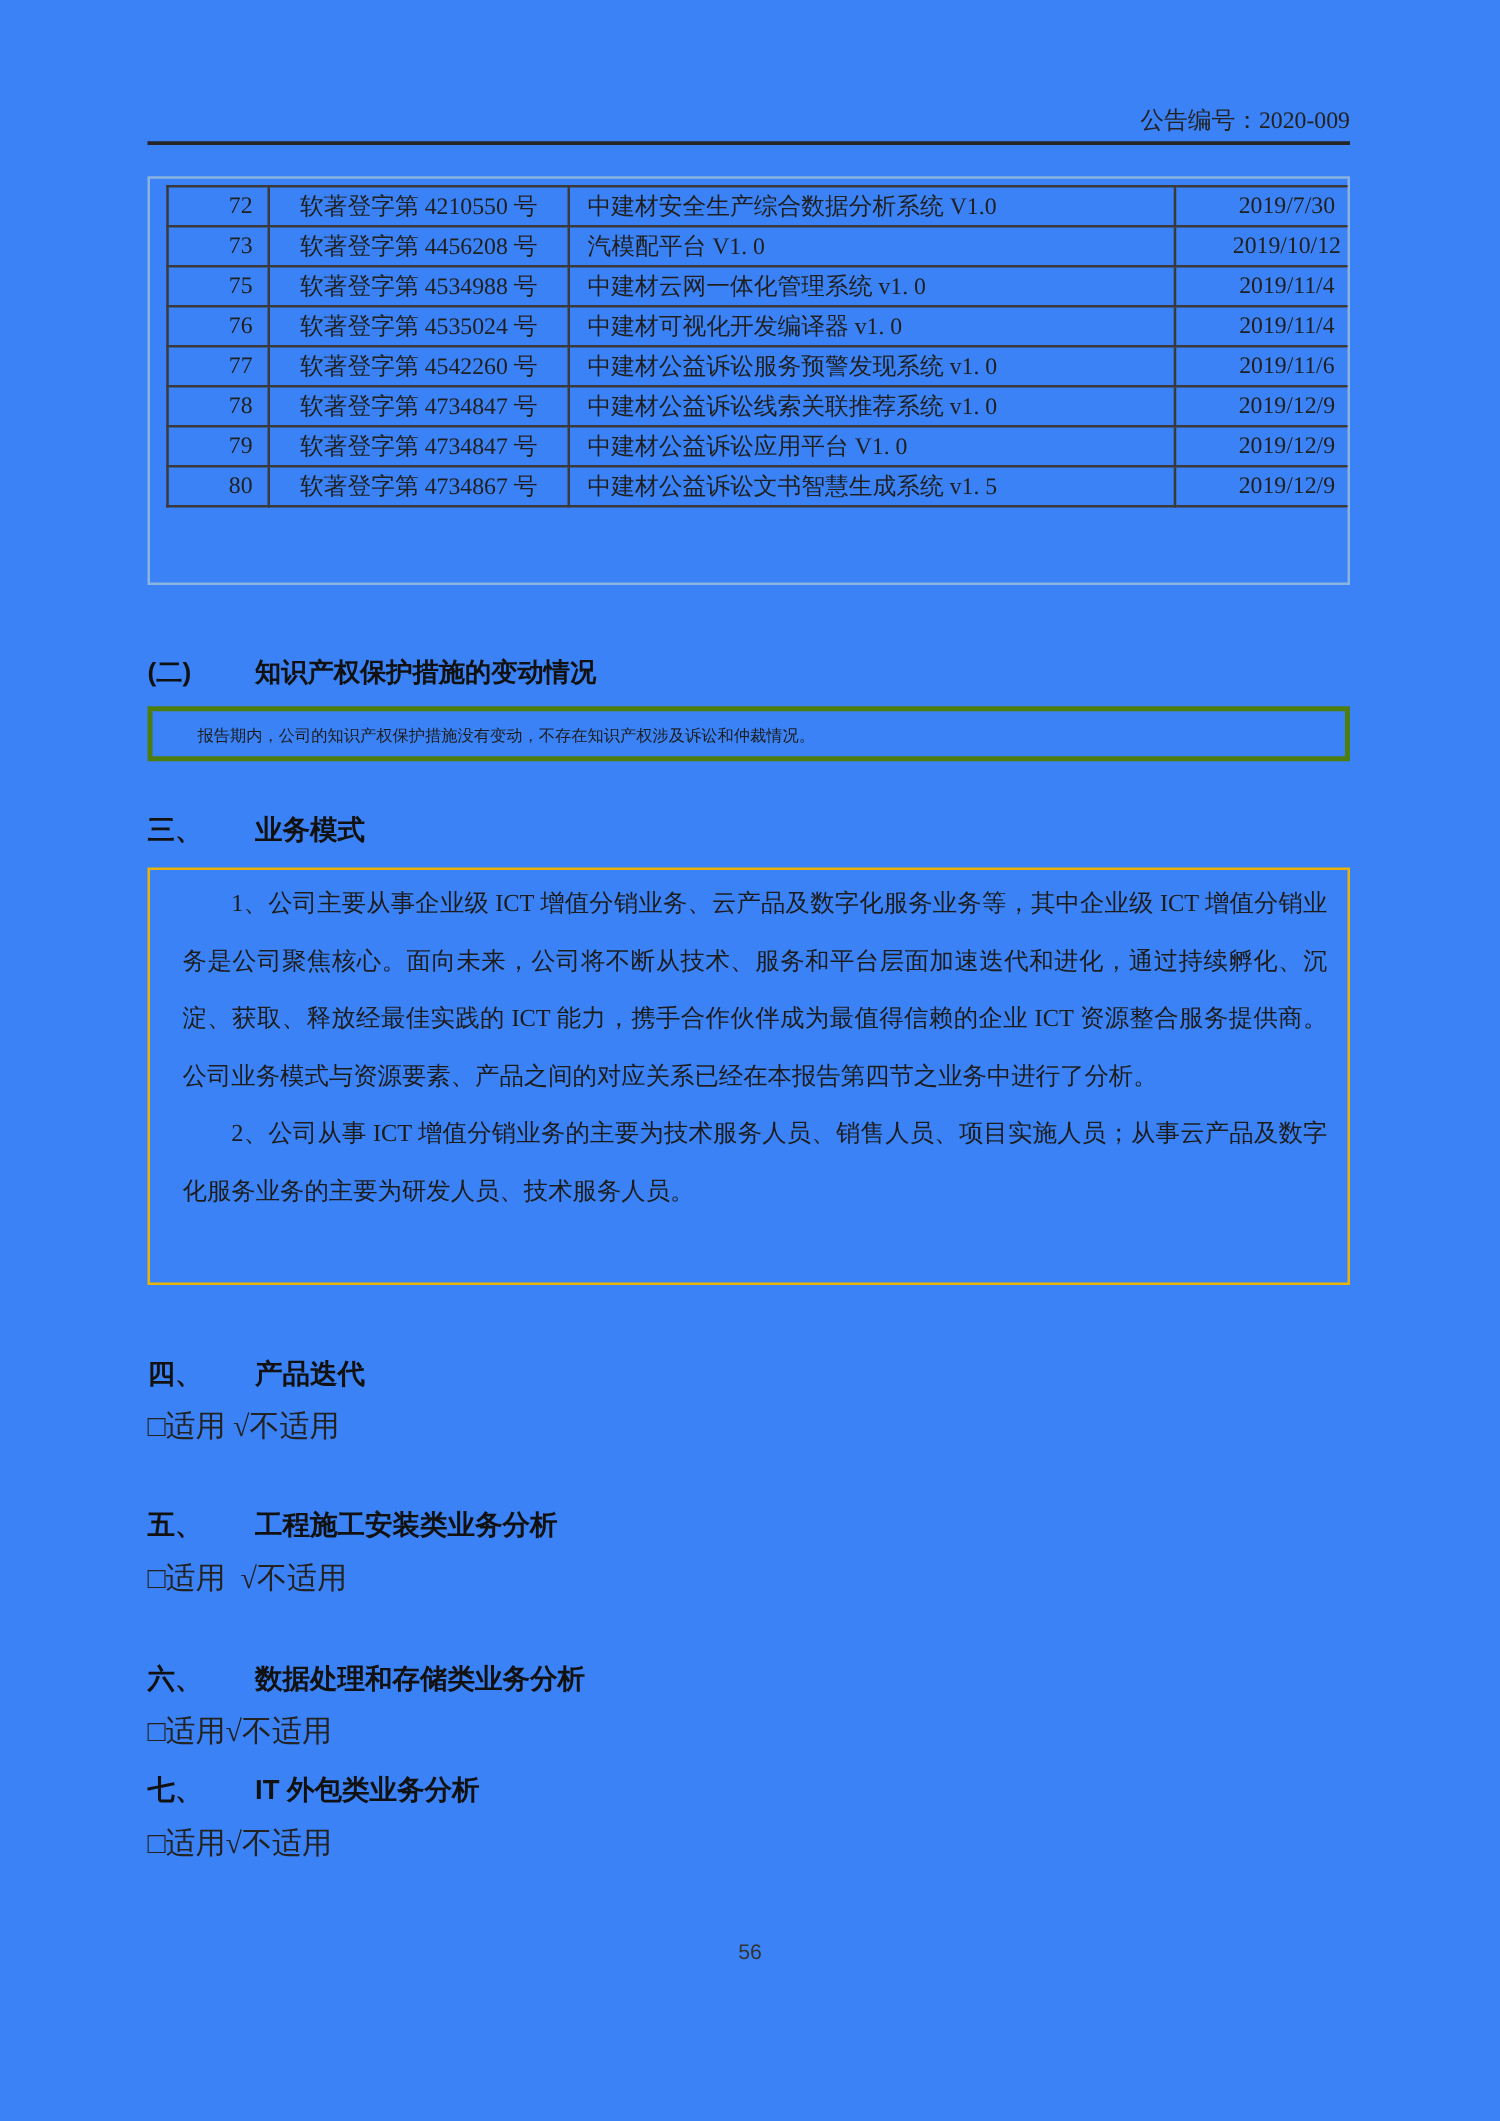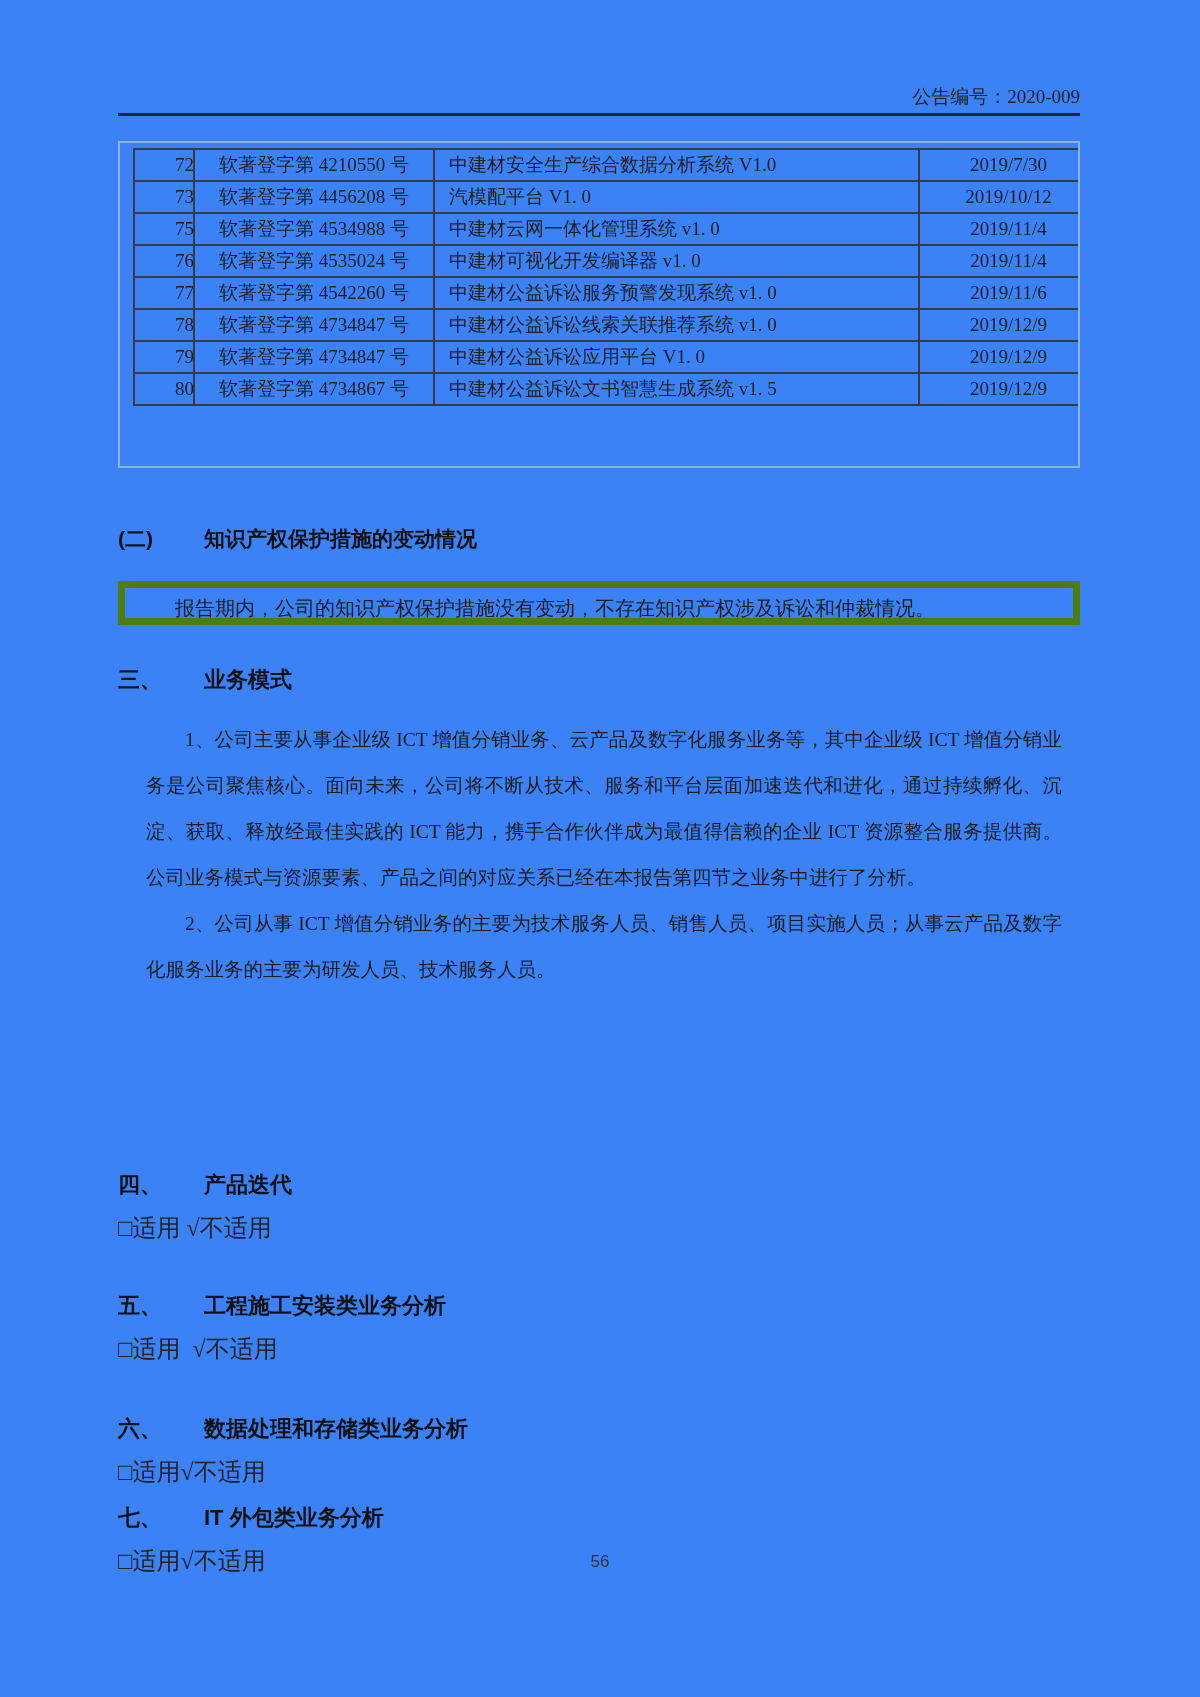--- a/index.html
+++ b/index.html
@@ -45,21 +45,21 @@
     border:2px solid #3a3a3a;
     height:32px;
     font-size:19px;
     color:#1f1f1f;
     text-align:center;
     padding:0 4px;
     overflow:hidden;
     white-space:nowrap;
     box-sizing:border-box;
   }
-  table.ip-table td:nth-child(1){width:60px;padding-left:40px;}
+  table.ip-table td:nth-child(1){width:81px;padding-left:40px;}
   table.ip-table td:nth-child(2){width:240px;}
   table.ip-table td:nth-child(3){width:485px;text-align:left;padding-left:14px;}
   table.ip-table td:nth-child(4){width:179px;}
 
   .sec{
     font-family:"Liberation Sans","DejaVu Sans",sans-serif;
     font-weight:bold;
     font-size:21px;
     line-height:29px;
     color:#111;
@@ -67,37 +67,37 @@
   }
   .sec .sec-num{display:inline-block;min-width:86px;}
   .sec2{margin-top:56px;}
   .sec3{margin-top:40px;font-size:22px;}
   .sec4{margin-top:56px;font-size:22px;}
   .sec5{margin-top:50px;font-size:22px;}
   .sec6{margin-top:52px;font-size:22px;}
   .sec7{margin-top:18px;font-size:22px;}
 
   .note-box{
-    margin-top:28px;
-    border:7px solid #4d7c0f;
+    margin-top:12px;
+    border:4px solid #4d7c0f;
     padding:7px 10px;
     box-sizing:border-box;
     height:44px;
     overflow:hidden;
-    font-size:20px;
+    font-size:13px;
     line-height:26px;
     text-indent:2em;
   }
 
   .bm-box{
     margin-top:16px;
-    border:2px solid #3b82f6;
+    border:2px solid #eab308;
     padding:5px 16px 3px 26px;
     box-sizing:border-box;
-    height:404px;
+    height:334px;
     overflow:hidden;
   }
   .bm-box p{
     margin:0;
     font-size:19.5px;
     line-height:46px;
     text-align:justify;
     text-indent:2em;
     color:#1c1c1c;
   }

